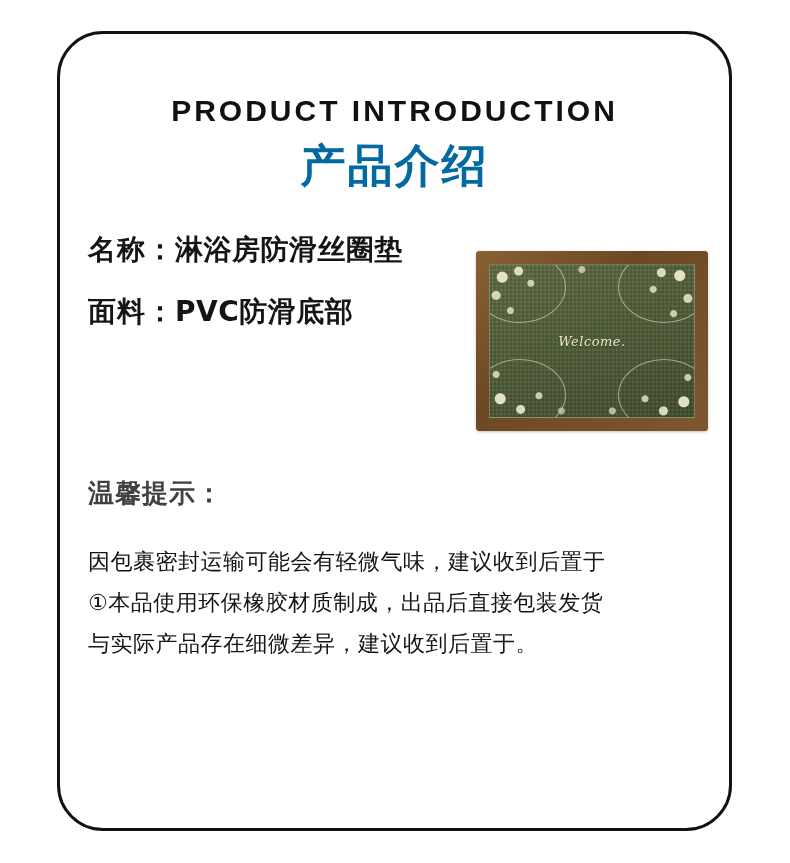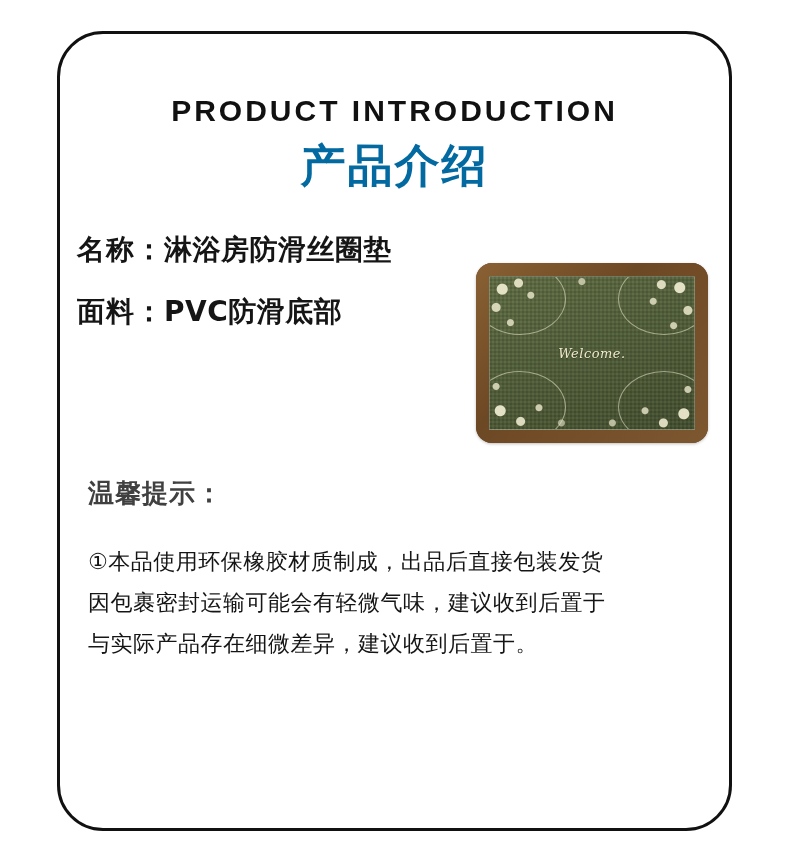--- a/index.html
+++ b/index.html
@@ -59,21 +59,21 @@
     font-size: 45px;
     font-weight: bold;
     letter-spacing: 2px;
     margin-top: 8px;
     color: #0369a1;
     font-family: "DejaVu Sans", "Liberation Sans", sans-serif;
   }
 
   .spec-block {
     position: absolute;
-    left: 20px;
+    left: 31px;
     top: 205px;
     width: 400px;
   }
 
   .spec-row {
     font-size: 28px;
     line-height: 1.0;
     margin-bottom: 34px;
     white-space: nowrap;
     font-family: "DejaVu Sans", "Liberation Sans", sans-serif;
@@ -85,24 +85,24 @@
   }
   .spec-value {
     font-weight: bold;
     letter-spacing: 0.5px;
   }
 
   
   .photo {
     position: absolute;
     left: 419px;
-    top: 232px;
+    top: 220px;
     width: 232px;
     height: 180px;
-    border-radius: 16px;
+    border-radius: 4px;
     overflow: hidden;
     box-shadow: 0 1px 3px rgba(0,0,0,0.25);
     background: #6b4a2a;
   }
   .photo-inner {
     position: absolute;
     inset: 0;
     background:
       linear-gradient(135deg, #8a6134 0%, #6d4824 40%, #7d5730 100%);
     padding: 13px;
@@ -230,19 +230,19 @@
           <div class="vine v3"></div>
           <div class="vine v4"></div>
           <div class="welcome">Welcome.</div>
         </div>
       </div>
     </div>
 
     <div class="tips-title">温馨提示：</div>
 
     <div class="tips-body">
+      <p>因包裹密封运输可能会有轻微气味，建议收到后置于</p>
       <p>①本品使用环保橡胶材质制成，出品后直接包装发货</p>
-      <p>因包裹密封运输可能会有轻微气味，建议收到后置于</p>
       <p>与实际产品存在细微差异，建议收到后置于。</p>
     </div>
 
   </div>
 </div>
 
 </body></html>

